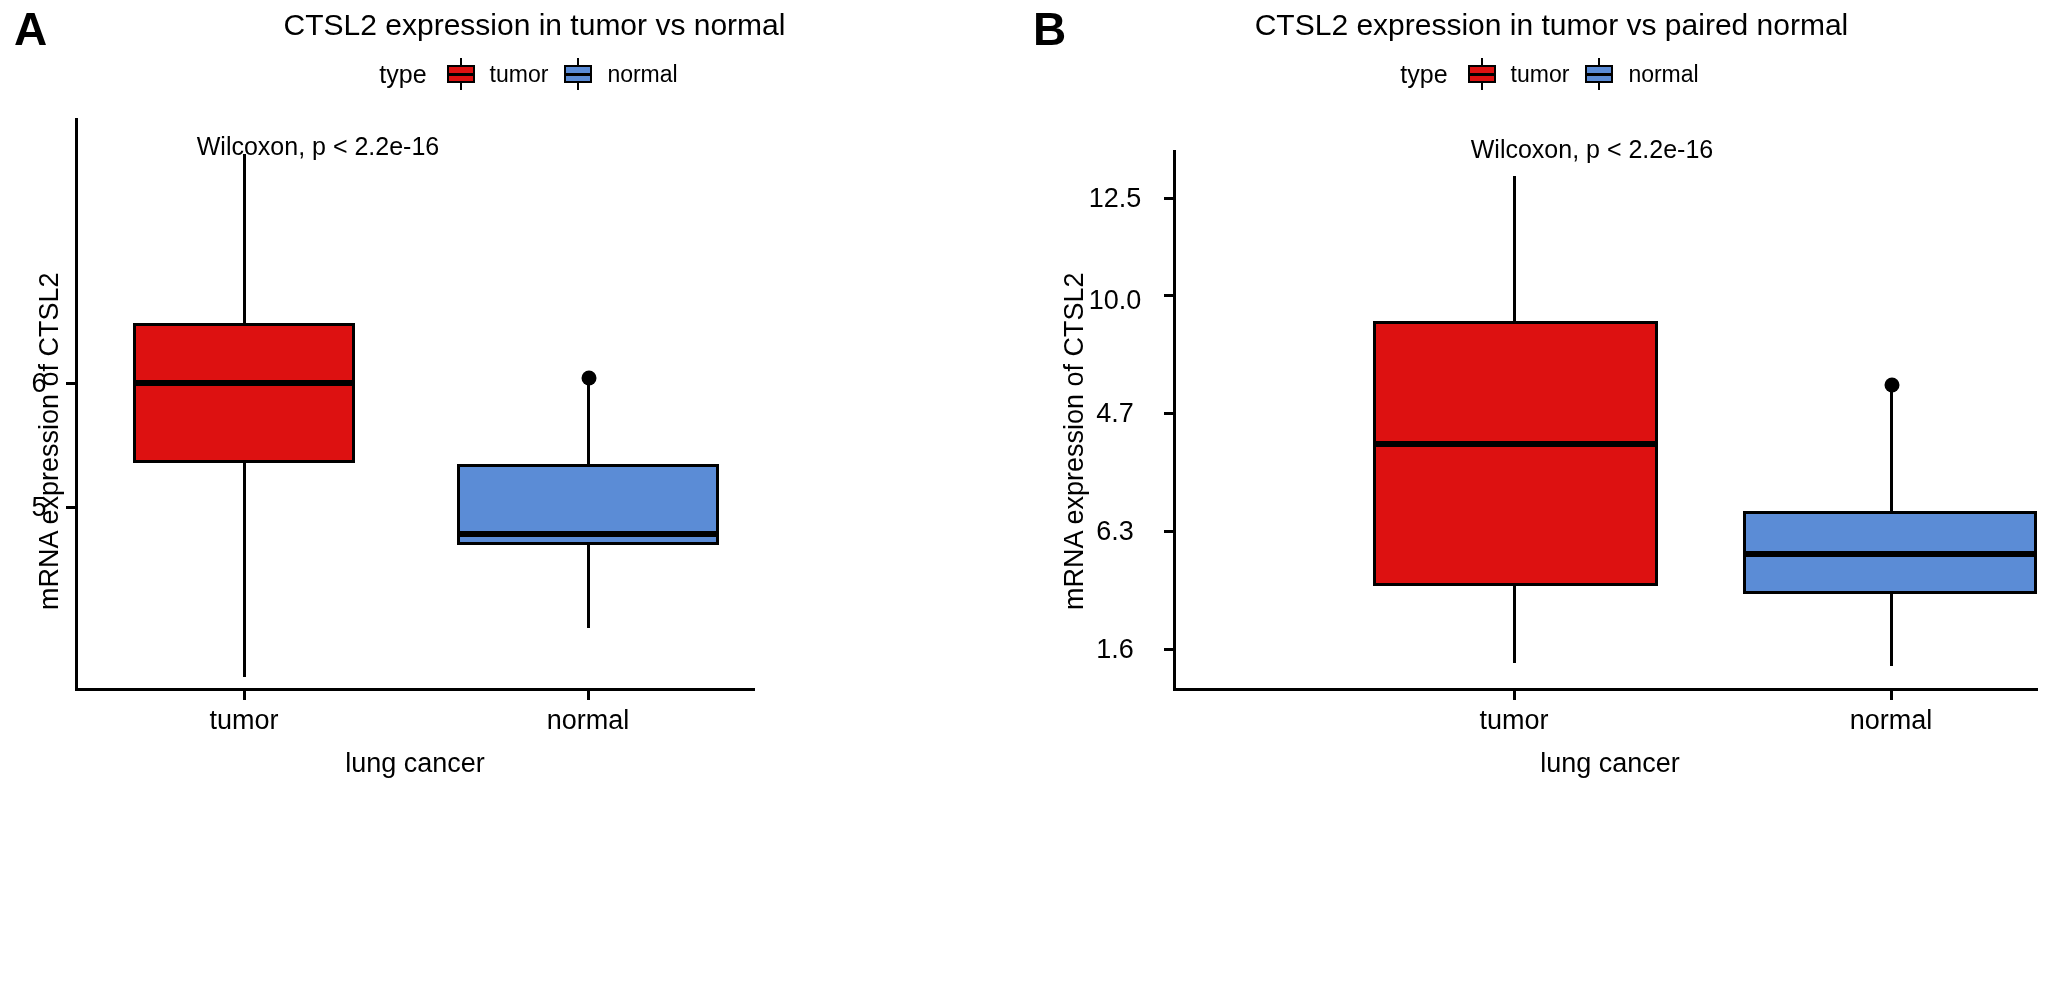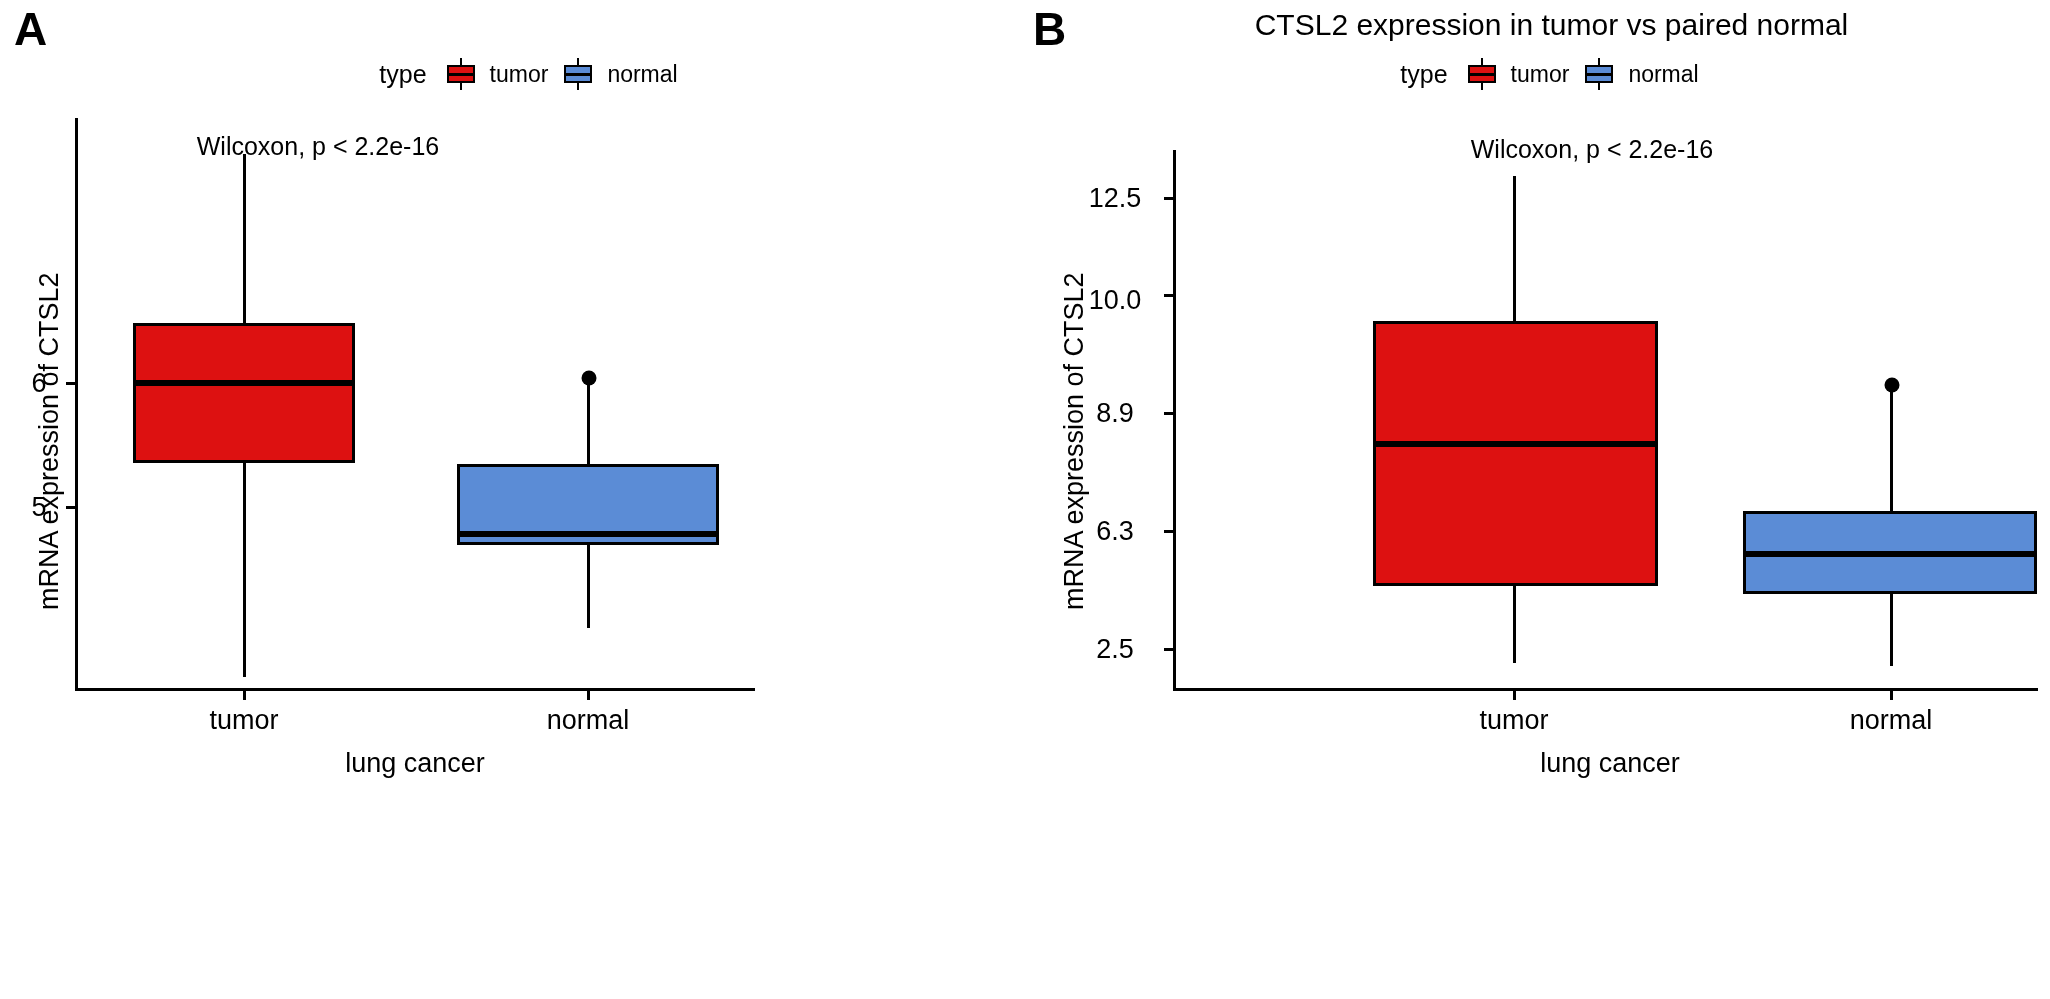--- a/index.html
+++ b/index.html
@@ -190,20 +190,21 @@
     transform: translate(-50%, -50%);
   }
 </style>
 </head>
 <body>
 
 <div class="figure">
 
   <div class="panel" id="panel-a">
     <div class="panel-letter">A</div>
+    <div class="panel-title">CTSL2 expression in tumor vs normal</div>
 
     <div class="legend">
       <span class="legend-title">type</span>
       <span class="legend-item">
         <span class="legend-key">
           <span class="kwhisk-t"></span>
           <span class="kbox" style="background:#DD1111;"></span>
           <span class="kmed"></span>
           <span class="kwhisk-b"></span>
         </span>
@@ -278,27 +279,27 @@
         <span class="legend-label">normal</span>
       </span>
     </div>
 
     <div class="y-axis-title" style="left: 34px; top: 610px;">mRNA expression of CTSL2</div>
 
     <div class="axis-line y-axis-line" style="left: 148px; top: 150px; height: 538px;"></div>
     <div class="axis-line x-axis-line" style="left: 148px; top: 688px; width: 865px;"></div>
 
     <div class="y-tick-mark" style="left: 139px; top: 648px;"></div>
-    <div class="y-tick-label" style="left: 50px; top: 649px; width: 80px;">2.5</div>
+    <div class="y-tick-label" style="left: 50px; top: 649px; width: 80px;">1.6</div>
 
     <div class="y-tick-mark" style="left: 139px; top: 530px;"></div>
     <div class="y-tick-label" style="left: 50px; top: 531px; width: 80px;">6.3</div>
 
     <div class="y-tick-mark" style="left: 139px; top: 412px;"></div>
-    <div class="y-tick-label" style="left: 50px; top: 413px; width: 80px;">8.9</div>
+    <div class="y-tick-label" style="left: 50px; top: 413px; width: 80px;">4.7</div>
 
     <div class="y-tick-mark" style="left: 139px; top: 294px;"></div>
     <div class="y-tick-label" style="left: 50px; top: 300px; width: 80px;">10.0</div>
 
     <div class="y-tick-mark" style="left: 139px; top: 197px;"></div>
     <div class="y-tick-label" style="left: 50px; top: 198px; width: 80px;">12.5</div>
 
     <div class="x-tick-mark" style="left: 488px; top: 690px;"></div>
     <div class="x-tick-label" style="left: 489px; top: 705px;">tumor</div>
 

